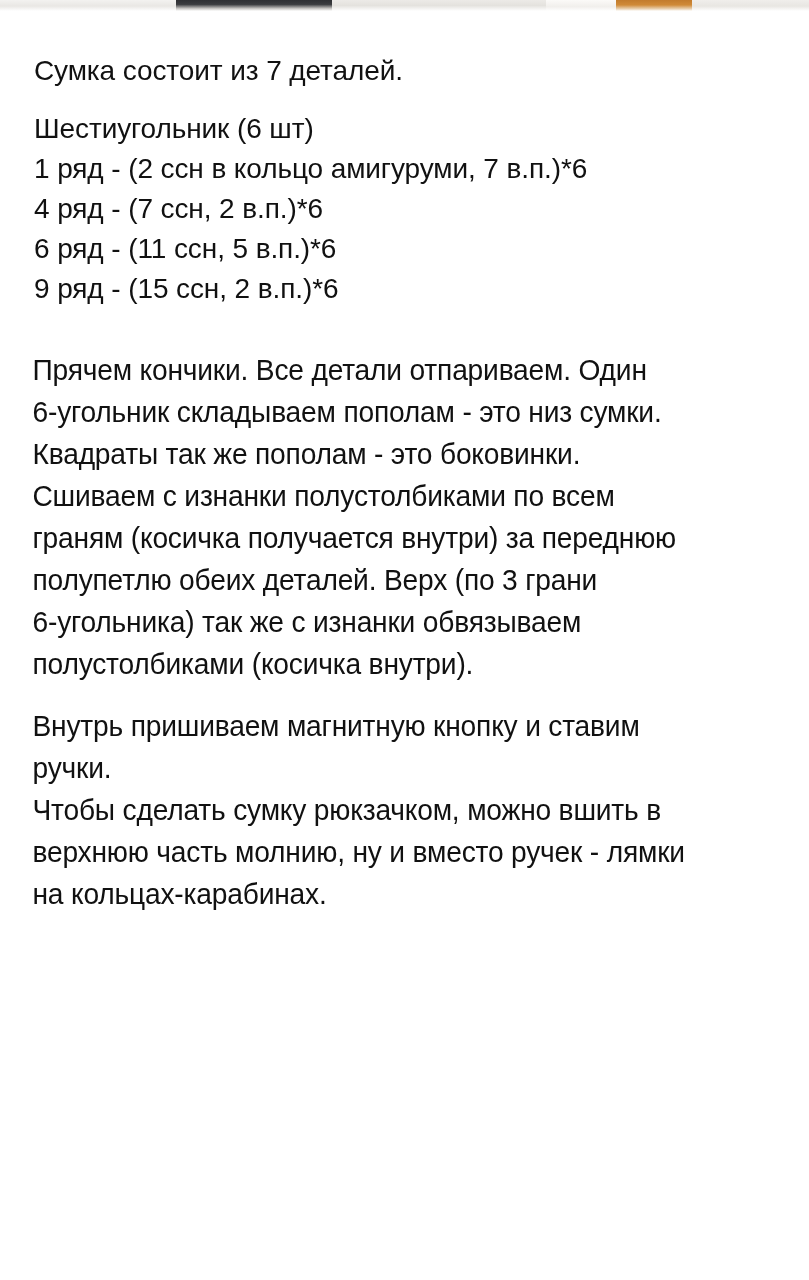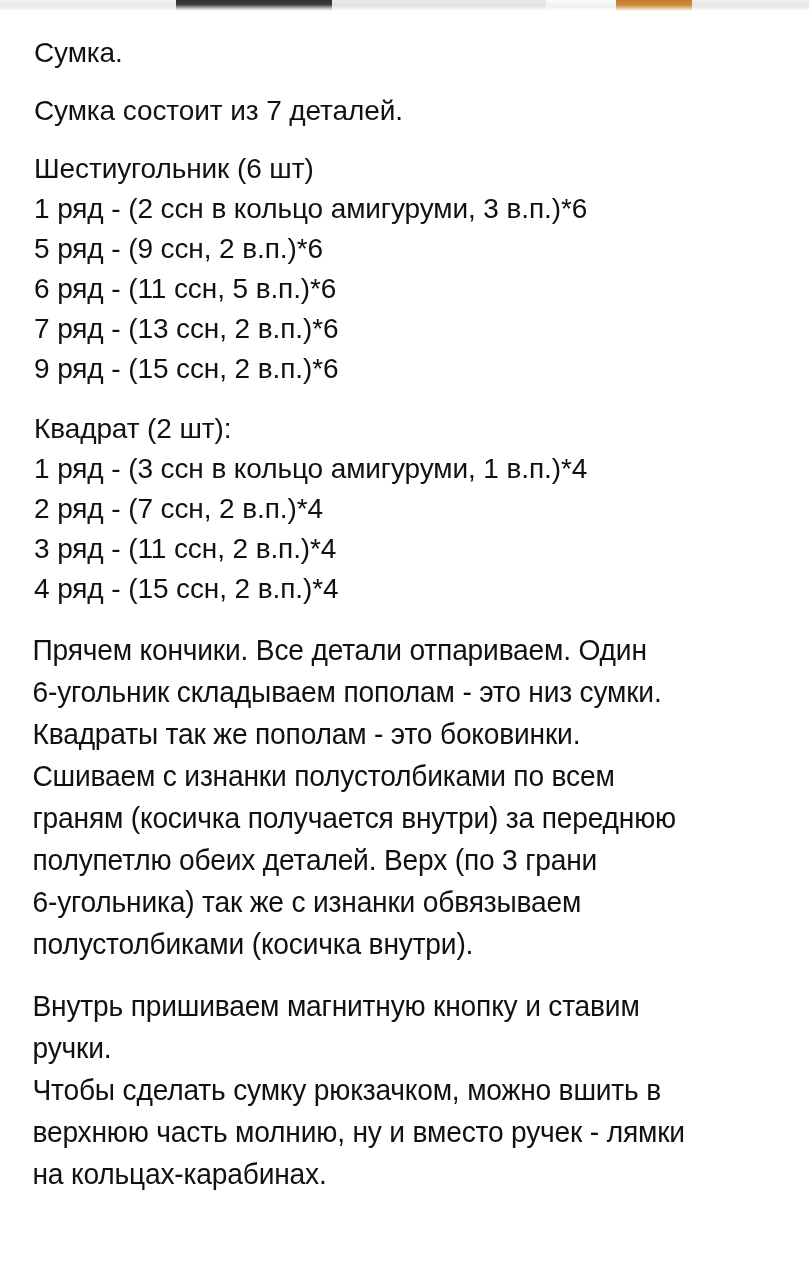--- a/index.html
+++ b/index.html
@@ -98,50 +98,39 @@
   <div class="photo-frag frag-c"></div>
   <div class="photo-frag frag-d"></div>
   <div class="photo-frag frag-e"></div>
   <div class="photo-frag frag-f"></div>
 </div>
 
 <div id="doc-body">
 
   <div class="gap-lg"></div>
 
-  <p class="para wide">
-    <span class="line">Сумка.</span>
-  </p>
 
   <div class="gap-sm"></div>
 
   <p class="para wide">
     <span class="line">Сумка состоит из 7 деталей.</span>
   </p>
 
   <div class="gap-sm"></div>
 
   <p class="para wide">
     <span class="line">Шестиугольник (6 шт)</span>
-    <span class="line">1 ряд - (2 ссн в кольцо амигуруми, 3 в.п.)*6</span>
-    <span class="line">5 ряд - (9 ссн, 2 в.п.)*6</span>
+    <span class="line">1 ряд - (2 ссн в кольцо амигуруми, 7 в.п.)*6</span>
+    <span class="line">4 ряд - (7 ссн, 2 в.п.)*6</span>
     <span class="line">6 ряд - (11 ссн, 5 в.п.)*6</span>
-    <span class="line">7 ряд - (13 ссн, 2 в.п.)*6</span>
     <span class="line">9 ряд - (15 ссн, 2 в.п.)*6</span>
   </p>
 
   <div class="gap-md"></div>
 
-  <p class="para wide">
-    <span class="line">Квадрат (2 шт):</span>
-    <span class="line">1 ряд - (3 ссн в кольцо амигуруми, 1 в.п.)*4</span>
-    <span class="line">2 ряд - (7 ссн, 2 в.п.)*4</span>
-    <span class="line">3 ряд - (11 ссн, 2 в.п.)*4</span>
-    <span class="line">4 ряд - (15 ссн, 2 в.п.)*4</span>
-  </p>
 
   <div class="gap-md"></div>
 
   <p class="para narrow">
     <span class="line">Прячем кончики. Все детали отпариваем. Один</span>
     <span class="line">6-угольник складываем пополам - это низ сумки.</span>
     <span class="line">Квадраты так же пополам - это боковинки.</span>
     <span class="line">Сшиваем с изнанки полустолбиками по всем</span>
     <span class="line">граням (косичка получается внутри) за переднюю</span>
     <span class="line">полупетлю обеих деталей. Верх (по 3 грани</span>

